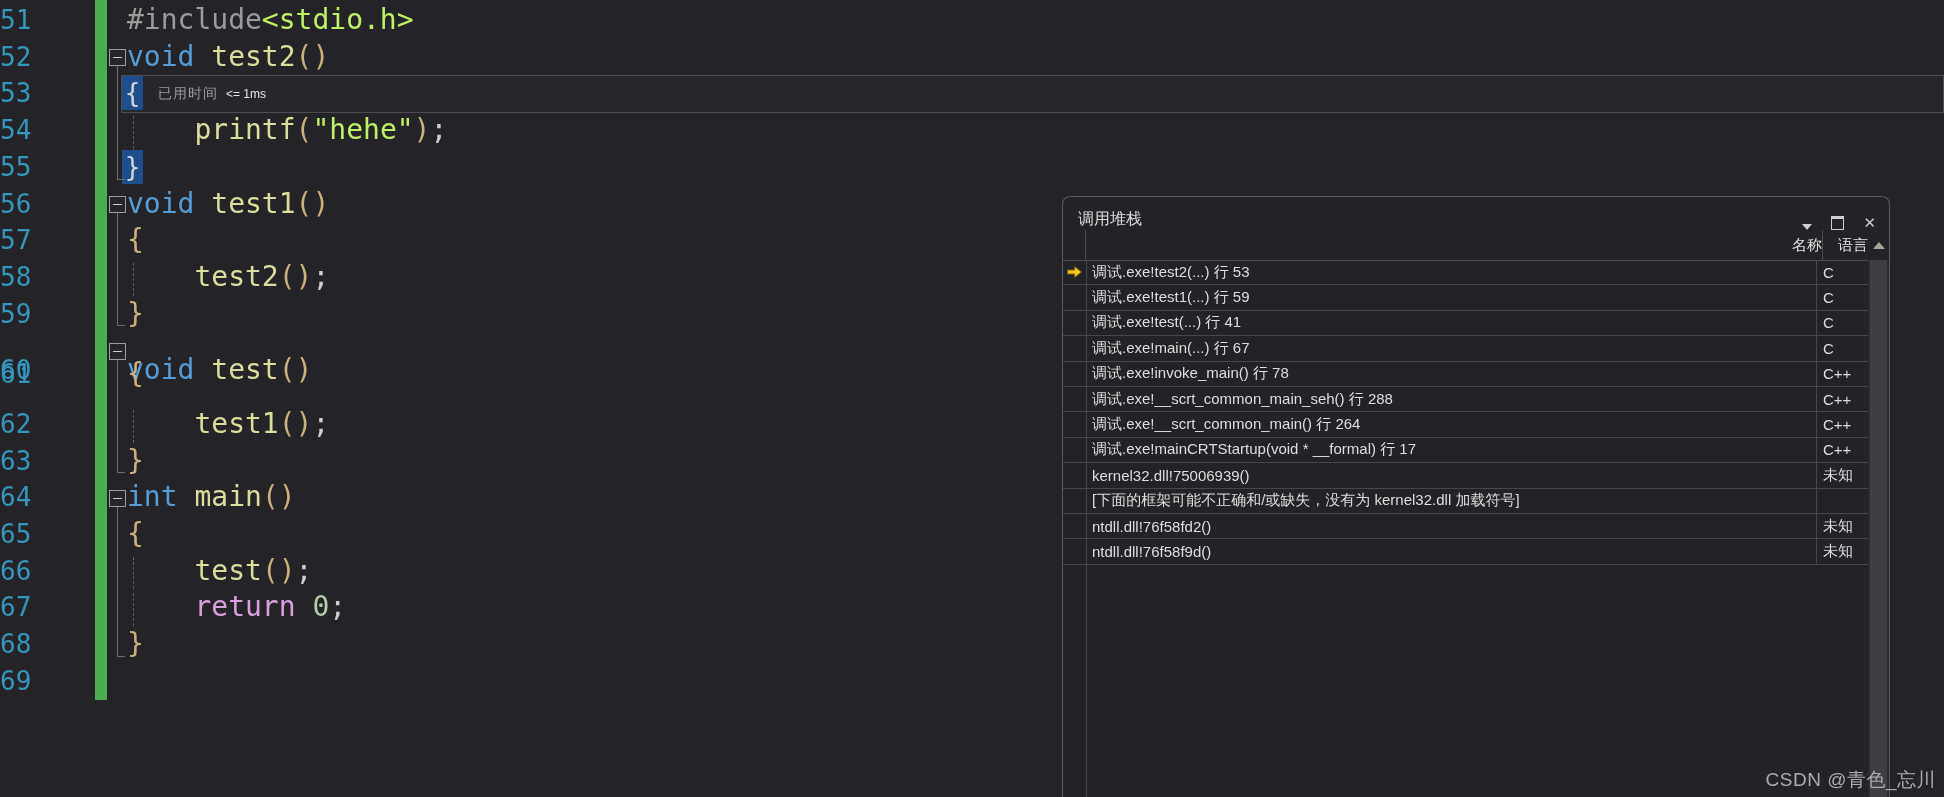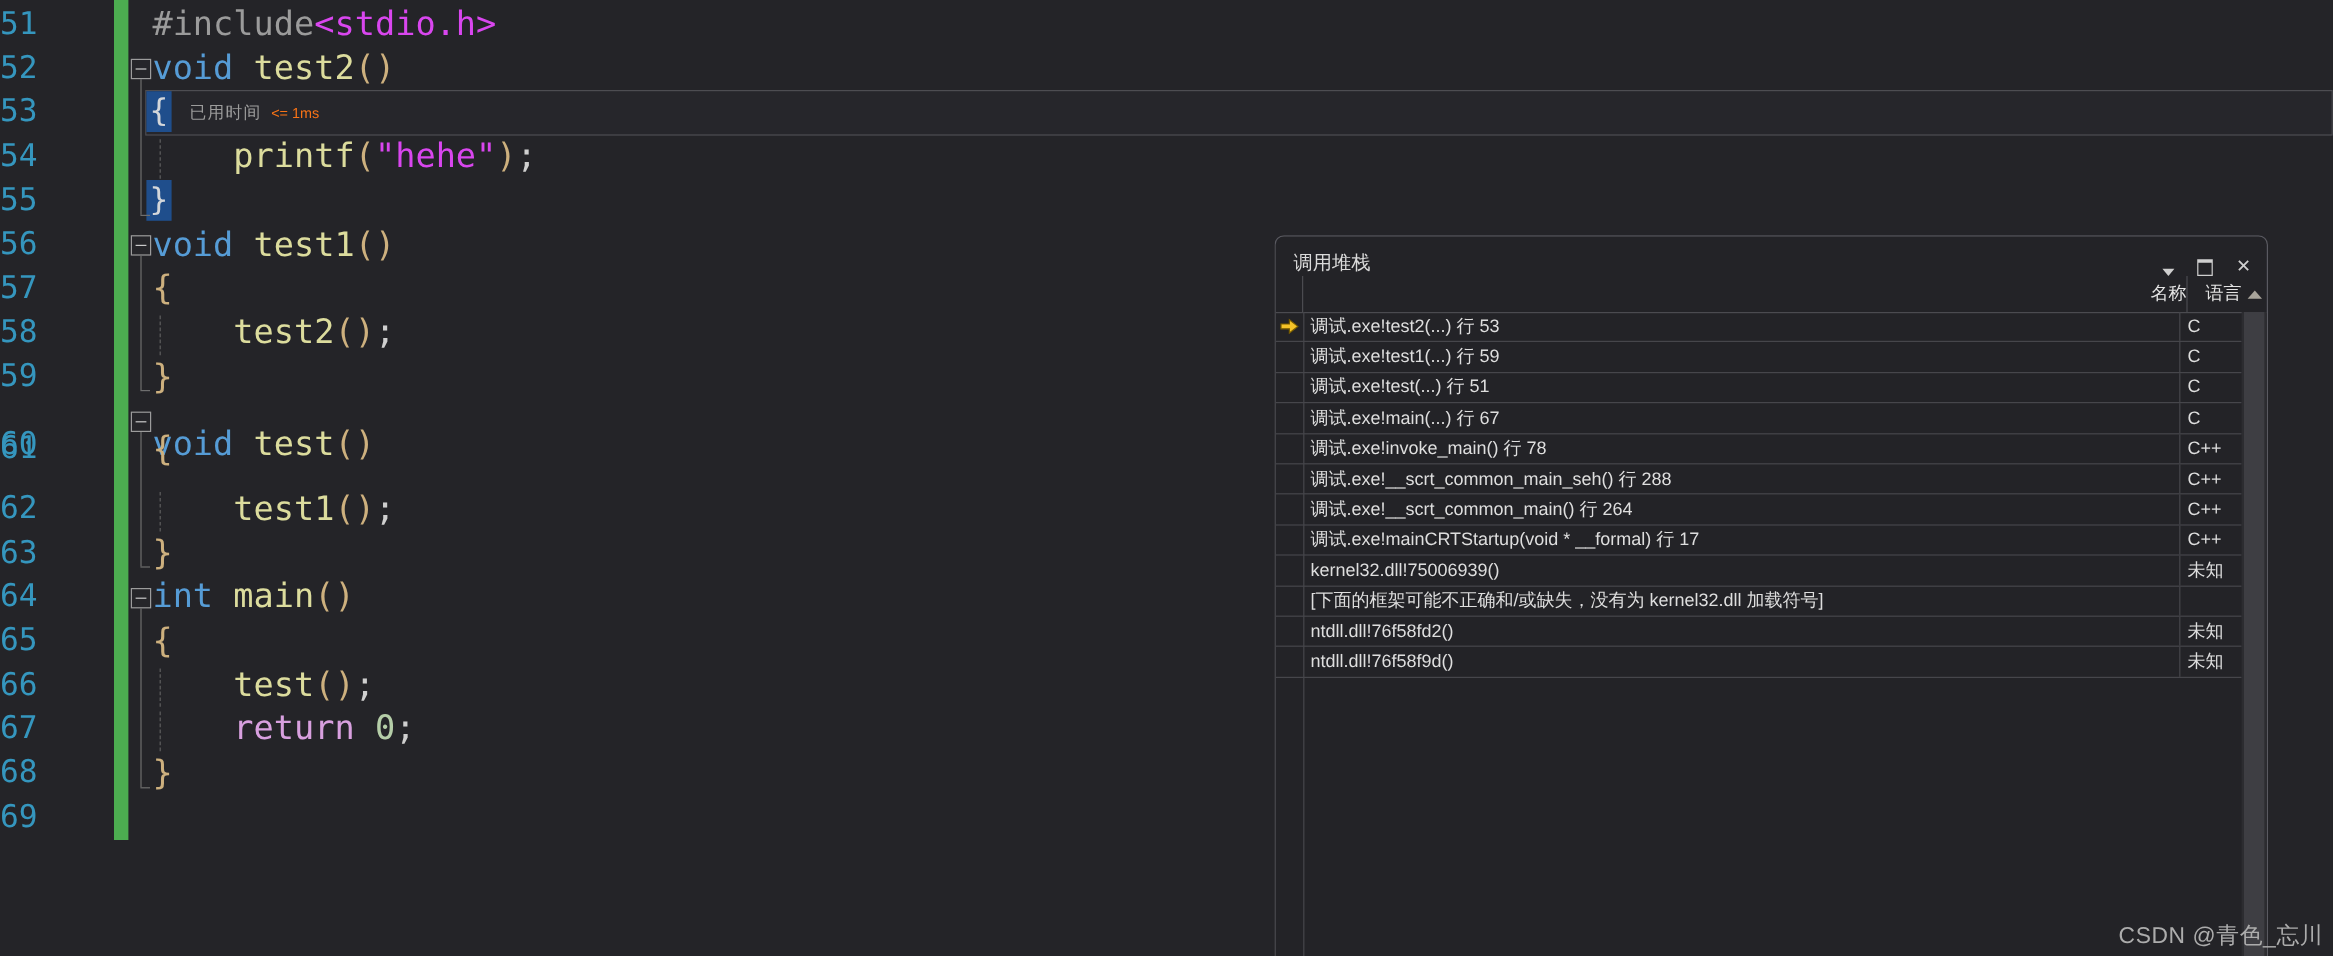--- a/index.html
+++ b/index.html
@@ -17,37 +17,37 @@
   .ln-num{
     position:absolute;left:0;top:0;width:72px;text-align:left;
     font-family:"DejaVu Sans Mono",monospace;font-size:26px;line-height:36.71px;
     color:#3596BE;
   }
   .code{
     position:absolute;left:127px;top:0;white-space:pre;z-index:3;
     font-family:"DejaVu Sans Mono",monospace;font-size:28px;line-height:36.71px;
   }
   .tk-pp{color:#9B9B9B}
-  .tk-str{color:#d946ef}
+  .tk-str{color:#bef264}
   .tk-kw{color:#569CD6}
   .tk-fn{color:#DCDC9D}
   .tk-br{color:#CDB07E}
   .tk-ctrl{color:#D8A0DF}
   .tk-num{color:#B5CEA8}
   .tk-pl{color:#CFCFCF}
 
   .iguide{position:absolute;left:133px;top:4px;bottom:0;width:0;border-left:1px dashed #5E5E5E;z-index:1;}
 
   .perfrow{
     position:absolute;left:121px;right:0;top:0;bottom:-1px;box-sizing:border-box;
     background:#26262B;border:1px solid #4D4D52;
     display:flex;align-items:center;padding-left:36px;z-index:1;
   }
   .pt-label{font-size:14px;color:#9C9C9C;letter-spacing:1px;}
-  .pt-value{font-size:12px;color:#f97316;margin-left:8px;}
+  .pt-value{font-size:12px;color:#e5e5e5;margin-left:8px;}
 
   .bracesel{
     position:absolute;left:122px;top:1px;bottom:2px;width:21px;background:#1F4E8C;
     color:#D4D7DA;font-family:"DejaVu Sans Mono",monospace;font-size:26px;
     display:flex;align-items:center;justify-content:center;z-index:2;
   }
 
   .foldlayer{position:absolute;inset:0;z-index:4;}
   .foldbox{
     position:absolute;left:109px;width:15px;height:15px;border:1px solid #9C9C9C;
@@ -229,21 +229,21 @@
         <div class="r-name">调试.exe!test2(...) 行 53</div>
         <div class="r-lang">C</div>
       </div>
       <div class="cs-row">
         <div class="r-gutter"></div>
         <div class="r-name">调试.exe!test1(...) 行 59</div>
         <div class="r-lang">C</div>
       </div>
       <div class="cs-row">
         <div class="r-gutter"></div>
-        <div class="r-name">调试.exe!test(...) 行 51</div>
+        <div class="r-name">调试.exe!test(...) 行 41</div>
         <div class="r-lang">C</div>
       </div>
       <div class="cs-row">
         <div class="r-gutter"></div>
         <div class="r-name">调试.exe!main(...) 行 67</div>
         <div class="r-lang">C</div>
       </div>
       <div class="cs-row">
         <div class="r-gutter"></div>
         <div class="r-name">调试.exe!invoke_main() 行 78</div>

